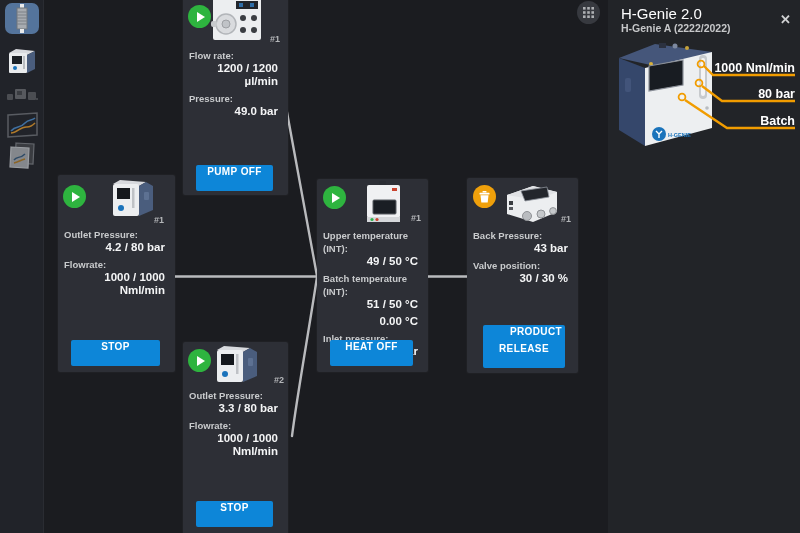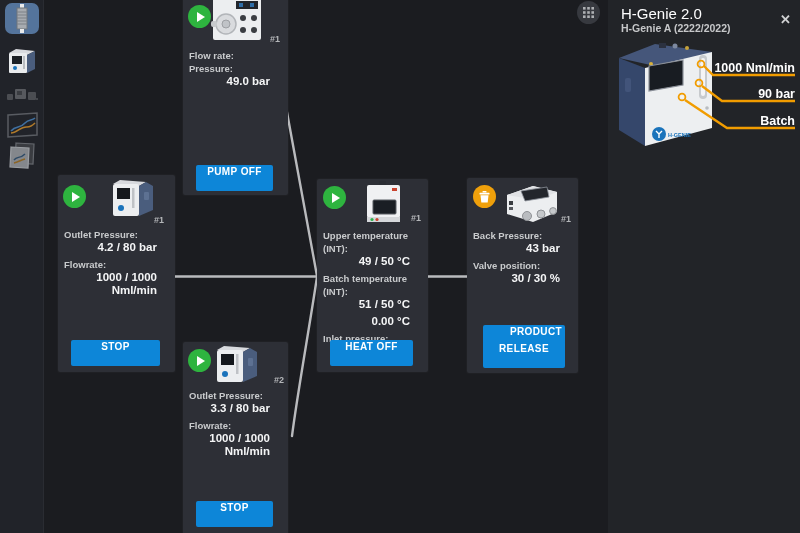--- a/index.html
+++ b/index.html
@@ -13,21 +13,21 @@
   
   #lines{position:absolute;left:0;top:0;z-index:1;pointer-events:none;}
 
   
   .card{position:absolute;background:#2d2f36;border-radius:2px;z-index:2;box-shadow:0 0 0 1px rgba(255,255,255,0.02);}
   .action-circle{position:absolute;width:23px;height:23px;border-radius:50%;display:flex;align-items:center;justify-content:center;}
   .play{background:#2eb43f;}
   .play .tri{width:0;height:0;border-left:8px solid #fff;border-top:5px solid transparent;border-bottom:5px solid transparent;margin-left:2px;}
   .trash{background:#efa00b;}
   .unit{position:absolute;font-size:9px;font-weight:bold;color:#b4b6b9;}
-  .rows{position:absolute;left:6px;right:16px;}
+  .rows{position:absolute;left:6px;right:8px;}
   .lbl{font-size:9.5px;font-weight:bold;color:#c9cbcd;line-height:13px;text-align:left;}
   .val{font-size:11.5px;font-weight:bold;color:#f4f5f6;line-height:13px;text-align:right;margin-bottom:4px;padding-right:2px;}
   .btn{position:absolute;left:13px;right:15px;height:26px;line-height:14px;background:#0d86d8;color:#fff;
        font-size:10px;font-weight:bold;text-align:center;border-radius:2px;letter-spacing:.4px;cursor:pointer;}
   .device{position:absolute;}
 
   
   #grid-btn{position:absolute;left:577px;top:1px;width:23px;height:23px;border-radius:50%;background:#37393f;
             display:flex;align-items:center;justify-content:center;z-index:3;cursor:pointer;}
 
@@ -117,20 +117,21 @@
       <circle cx="16" cy="27" r="4" fill="#c0c3c7" stroke="#9da0a4" stroke-width="1"></circle>
       <rect x="1" y="24" width="6" height="6" rx="2" fill="#c7cacd"></rect>
       <circle cx="33" cy="21" r="3" fill="#3a3d42"></circle>
         <circle cx="33" cy="33" r="3" fill="#3a3d42"></circle>
       <circle cx="44" cy="21" r="3" fill="#3a3d42"></circle>
         <circle cx="44" cy="33" r="3" fill="#3a3d42"></circle>
     </svg>
     <div class="unit" style="right:8px;top:41px;">#1</div>
     <div class="rows" style="top:56px;">
       <div class="lbl">Flow rate:</div>
+      <div class="val">1200 / 1200 µl/min</div>
       <div class="lbl">Pressure:</div>
       <div class="val">49.0 bar</div>
     </div>
     <div class="btn" style="bottom:4px;">PUMP OFF</div>
   </div>
 
   <div class="card" style="left:58px;top:175px;width:117px;height:197px;">
     <div class="action-circle play" style="left:5px;top:10px;">
       <span class="tri"></span>
     </div>
@@ -282,17 +283,17 @@
         <circle cx="74" cy="97" r="3.4"></circle>
       </g>
       <g fill="#fdf6ea">
         <circle cx="93" cy="64" r="1"></circle>
         <circle cx="91" cy="83" r="1"></circle>
         <circle cx="74" cy="97" r="1"></circle>
       </g>
     </svg>
 
     <div class="callout-label" style="top:61px;">1000 Nml/min</div>
-    <div class="callout-label" style="top:87px;">90 bar</div>
+    <div class="callout-label" style="top:87px;">80 bar</div>
     <div class="callout-label" style="top:114px;">Batch</div>
   </div>
 
 </div>
 
 </body></html>

